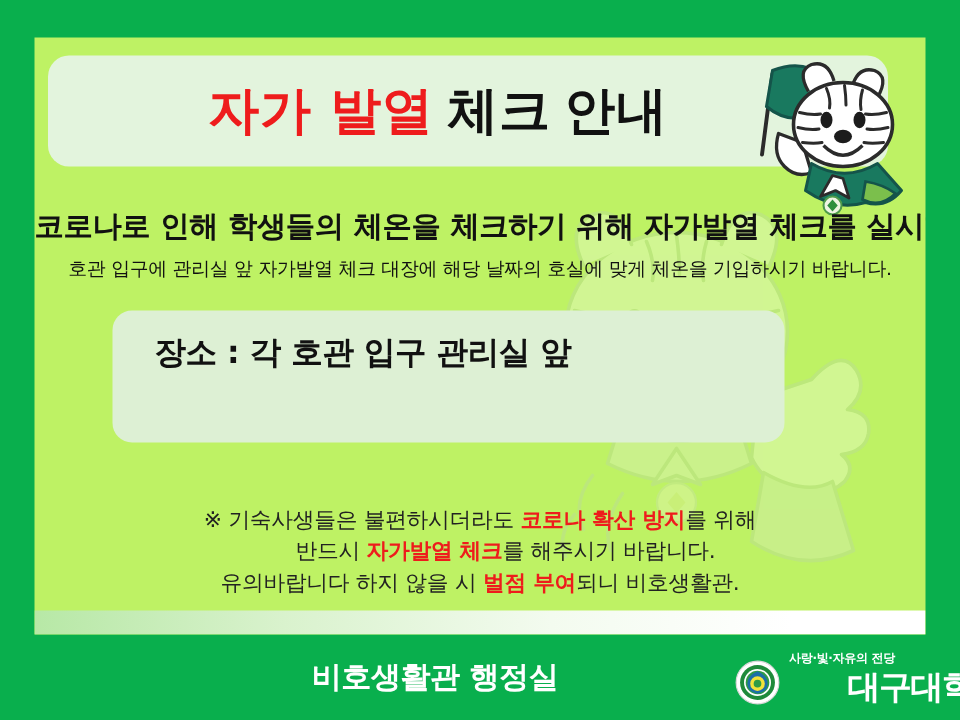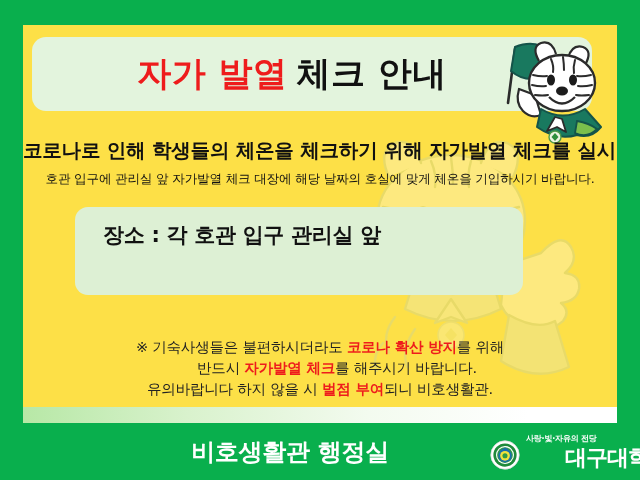--- a/index.html
+++ b/index.html
@@ -16,21 +16,21 @@
     font-family: "DejaVu Sans", "Liberation Sans", sans-serif;
     box-sizing: border-box;
   }
   
   #content-card {
     position: absolute;
     left: 23px;
     top: 25px;
     width: 594px;
     height: 398px;
-    background: #fde047;
+    background: #bef264;
     overflow: hidden;
   }
   
   .watermark {
     position: absolute;
     right: -6px;
     top: 78px;
     width: 300px;
     height: 300px;
     opacity: 0.30;
@@ -63,21 +63,21 @@
     height: 74px;
     display: flex;
     align-items: center;
     justify-content: center;
     font-size: 34px;
     font-weight: bold;
     letter-spacing: 0.5px;
     white-space: nowrap;
   }
   .t-red { color: #ee1c1c; }
-  .t-dark { color: #111111; }
+  .t-dark { color: #111111; font-family: Liberation Serif, serif; }
   .t-gap { display: inline-block; width: 9px; }
 
   
   #mascot {
     position: absolute;
     right: 6px;
     top: 6px;
     width: 118px;
     height: 118px;
   }
@@ -171,21 +171,21 @@
     position: absolute;
     left: 0;
     top: 0;
     width: 640px;
     height: 57px;
     display: flex;
     align-items: center;
     justify-content: center;
     padding-right: 60px;
     box-sizing: border-box;
-    font-size: 24px;
+    font-size: 20px;
     font-weight: bold;
     color: #ffffff;
     white-space: nowrap;
     letter-spacing: -0.3px;
   }
   #univ-logo {
     position: absolute;
     right: 10px;
     top: 9px;
     width: 140px;

